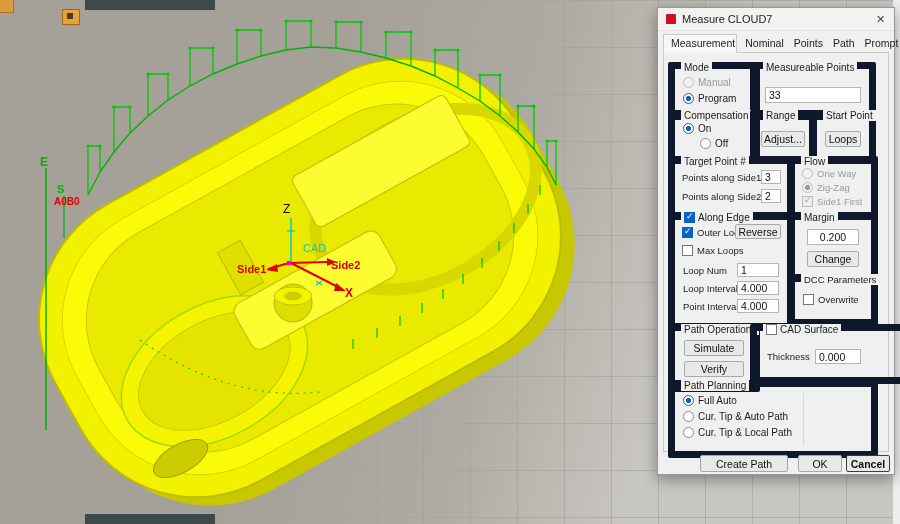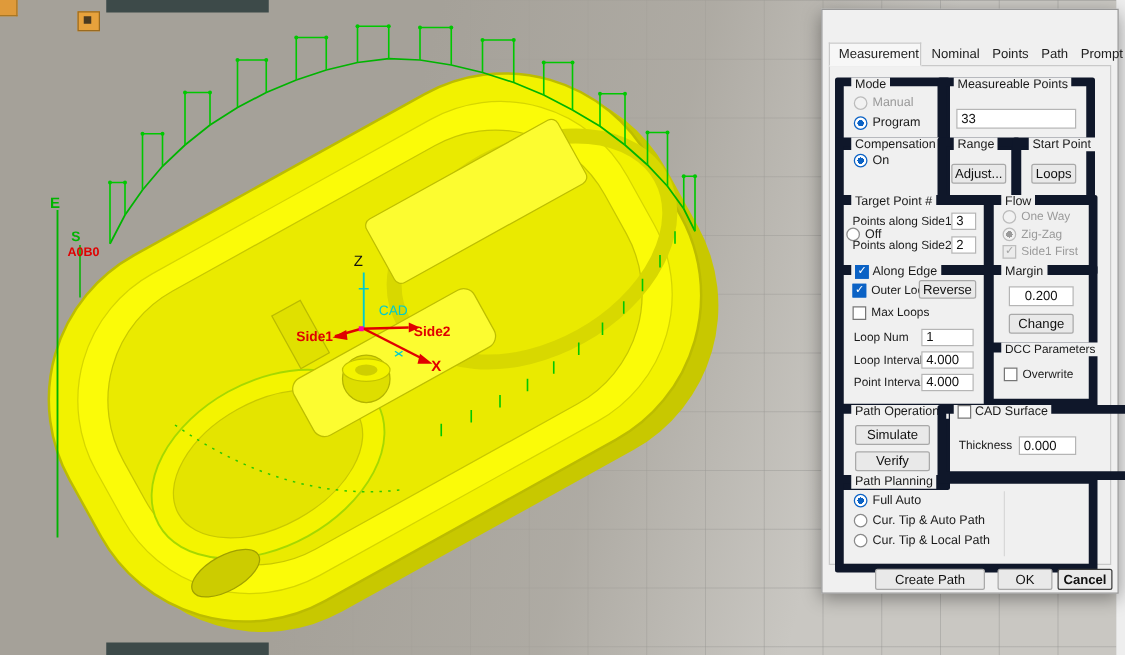--- a/index.html
+++ b/index.html
@@ -165,20 +165,25 @@
     <div class="winbar" style="left:85px;top:514px;width:130px;height:10px;"></div>
     <div class="orange1"></div>
     <div class="orange2">
         <div class="orange2-inner"></div>
       </div>
   </div>
 
   <div class="right-strip"></div>
 
   <div class="dialog">
+    <div class="titlebar">
+      <div class="dlg-icon"></div>
+      <div class="dlg-title">Measure CLOUD7</div>
+      <div class="dlg-close">✕</div>
+    </div>
 
     <div class="tabs">
       <div class="tab active">Measurement</div>
       <div class="tab">Nominal</div>
       <div class="tab">Points</div>
       <div class="tab">Path</div>
       <div class="tab">Prompt</div>
     </div>
     <div class="tabframe"></div>
 
@@ -198,21 +203,21 @@
       <span class="gbt">Measureable Points</span>
       <input class="field" style="left: 8px; top: 18px; width: 96px; height: 16px;" value="33">
     </div>
 
     <div class="gb" style="left:10px;top:102px;width:78px;height:40px;">
       <span class="gbt">Compensation</span>
       <div class="row" style="left:8px;top:6px;">
         <span class="radio sel"></span>
         <span class="lbl">On</span>
       </div>
-      <div class="row" style="left:2px;top:21px;margin-top:44px;">
+      <div class="row" style="left:25px;top:21px;">
         <span class="radio"></span>
         <span class="lbl">Off</span>
       </div>
     </div>
 
     <div class="gb" style="left:92px;top:102px;width:52px;height:40px;">
       <span class="gbt">Range</span>
       <div class="btn" style="left:4px;top:14px;width:44px;height:16px;">Adjust...</div>
     </div>
 

